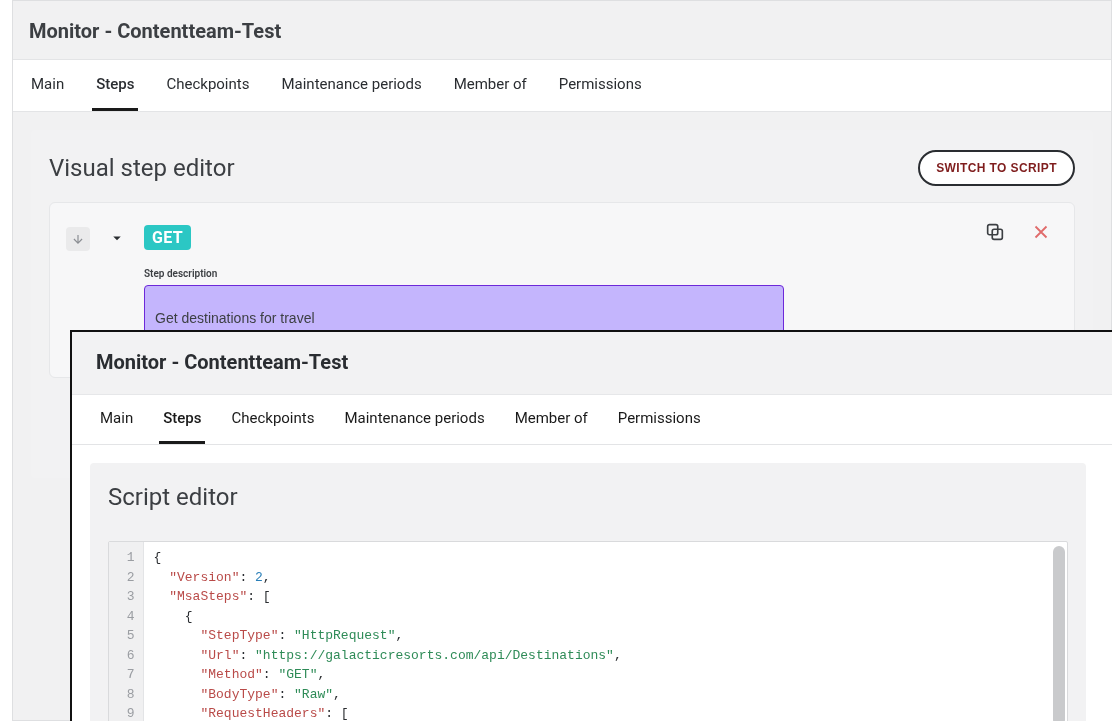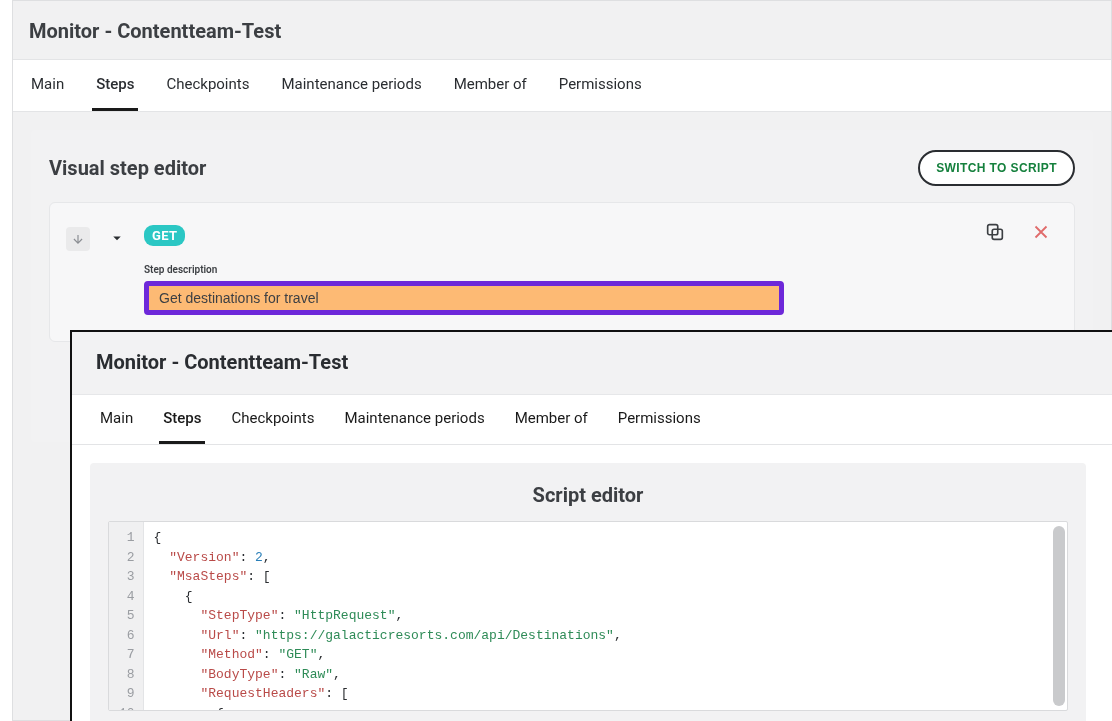--- a/index.html
+++ b/index.html
@@ -4,47 +4,47 @@
 <style>
   * { box-sizing: border-box; margin: 0; padding: 0; }
   html, body { width: 1112px; height: 721px; font-family: -apple-system, BlinkMacSystemFont, "Segoe UI", Roboto, Arial, sans-serif; background: #fff; color: #202124; overflow: hidden; }
   .panel-outer { position: absolute; top: 0; left: 12px; right: 0; background: #f1f1f2; border: 1px solid #dedfe1; }
   .panel-outer .title { font-size: 20px; font-weight: 700; color: #3c3f43; padding: 18px 16px 16px 16px; }
   .tabs { background: #ffffff; border-top: 1px solid #e3e4e6; border-bottom: 1px solid #e3e4e6; padding: 0 14px; display: flex; gap: 24px; }
   .tab { font-size: 15px; color: #2a2d31; padding: 15px 4px; cursor: pointer; }
   .tab.active { border-bottom: 3px solid #1a1a1a; font-weight: 500; }
   .section { margin: 18px; background: #f2f2f3; border-radius: 4px; padding: 20px 18px 100px 18px; position: relative; }
   .section-head { display: flex; justify-content: space-between; align-items: center; margin-bottom: 16px; }
-  .section-title { font-size: 20px; font-weight: 700; color: #3c3f43; }
-  .btn-outline { border: 2px solid #2a2d31; background: #fff; color: #15803d; font-size: 12px; font-weight: 700; letter-spacing: .4px; padding: 9px 16px; border-radius: 18px; cursor: pointer; }
+  .section-title { font-size: 24px; font-weight: 400; color: #3c3f43; }
+  .btn-outline { border: 2px solid #2a2d31; background: #fff; color: #7f1d1d; font-size: 12px; font-weight: 700; letter-spacing: .4px; padding: 9px 16px; border-radius: 18px; cursor: pointer; }
   .step-card { background: #f7f7f8; border: 1px solid #e6e7e9; border-radius: 6px; padding: 22px 26px 26px 16px; display: flex; gap: 18px; position: relative; }
   .drag-handle { width: 24px; height: 24px; border-radius: 4px; background: #eaeaeb; display: flex; align-items: center; justify-content: center; color: #8a8d92; margin-top: 2px; cursor: grab; }
   .drag-handle svg { width: 14px; height: 14px; }
   .chevron { color: #2a2d31; cursor: pointer; padding-top: 4px; }
   .chevron svg { width: 18px; height: 18px; }
   .step-body { flex: 1; }
   .step-title { font-size: 16px; font-weight: 700; color: #2a2d31; margin-bottom: 6px; }
   .method-row { display: flex; align-items: center; gap: 8px; margin-bottom: 18px; }
-  .method-badge { background: #2bc7c4; color: #fff; font-size: 13px; font-weight: 700; padding: 3px 8px; border-radius: 9px; letter-spacing: .3px; }
+  .method-badge { background: #2bc7c4; color: #fff; font-size: 16px; font-weight: 700; padding: 3px 8px; border-radius: 4px; letter-spacing: .3px; }
   .url-text { color: #8a8d92; font-size: 14px; }
   .field-label { font-size: 10px; font-weight: 600; color: #3c3f43; margin-bottom: 6px; }
-  .text-input { width: 640px; border: 5px solid #6d28d9; border-radius: 4px; padding: 4px 10px; font-size: 14px; color: #3c3f43; background: #fdba74; }
+  .text-input { width: 640px; border: 1px solid #6d28d9; border-radius: 4px; padding: 24px 10px; font-size: 14px; color: #3c3f43; background: #c4b5fd; }
   .step-actions { position: absolute; top: 18px; right: 22px; display: flex; gap: 24px; align-items: center; }
   .icon-btn { cursor: pointer; color: #3c3f43; }
   .icon-btn svg { width: 22px; height: 22px; }
   .icon-del { color: #e06b6b; }
 
   
   .inner-panel { position: absolute; left: 70px; top: 330px; right: 0; bottom: 0; background: #fff; border-top: 2px solid #111; border-left: 2px solid #111; }
   .inner-panel .p-title { font-size: 20px; font-weight: 700; color: #2a2d31; padding: 18px 24px 20px 24px; background: #f2f2f3; border-bottom: 1px solid #e6e7e9; }
   .inner-tabs { background: #fff; border-bottom: 1px solid #e3e4e6; padding: 0 24px; display: flex; gap: 22px; }
   .inner-tab { font-size: 15px; color: #1a1a1a; padding: 14px 4px; cursor: pointer; }
   .inner-tab.active { border-bottom: 3px solid #1a1a1a; font-weight: 500; }
   .inner-section { margin: 18px 26px 0 18px; background: #f2f2f3; border-radius: 4px; padding: 20px 18px 18px 18px; }
-  .inner-head { display: flex; justify-content: center; align-items: center; margin-bottom: 14px; }
+  .inner-head { display: flex; justify-content: space-between; align-items: center; margin-bottom: 30px; }
   .code-wrap { background: #fff; border: 1px solid #d9dadc; border-radius: 2px; display: flex; position: relative; height: 190px; overflow: hidden; font-family: Menlo, Consolas, "Courier New", monospace; font-size: 13px; }
   .gutter { background: #f0f0f1; border-right: 1px solid #e3e4e6; color: #9a9da2; text-align: right; padding: 6px 8px 6px 10px; line-height: 1.5; white-space: pre; user-select: none; }
   .code { padding: 6px 10px; line-height: 1.5; white-space: pre; color: #2a2d31; }
   .tok-key { color: #b94a48; }
   .tok-str { color: #2e8b57; }
   .tok-num { color: #2a7fb8; }
   .tok-punc { color: #2a2d31; }
   .scrollbar-stub { position: absolute; right: 2px; top: 4px; bottom: 4px; width: 12px; background: #c9cacc; border-radius: 6px; }
 </style>
 </head>

